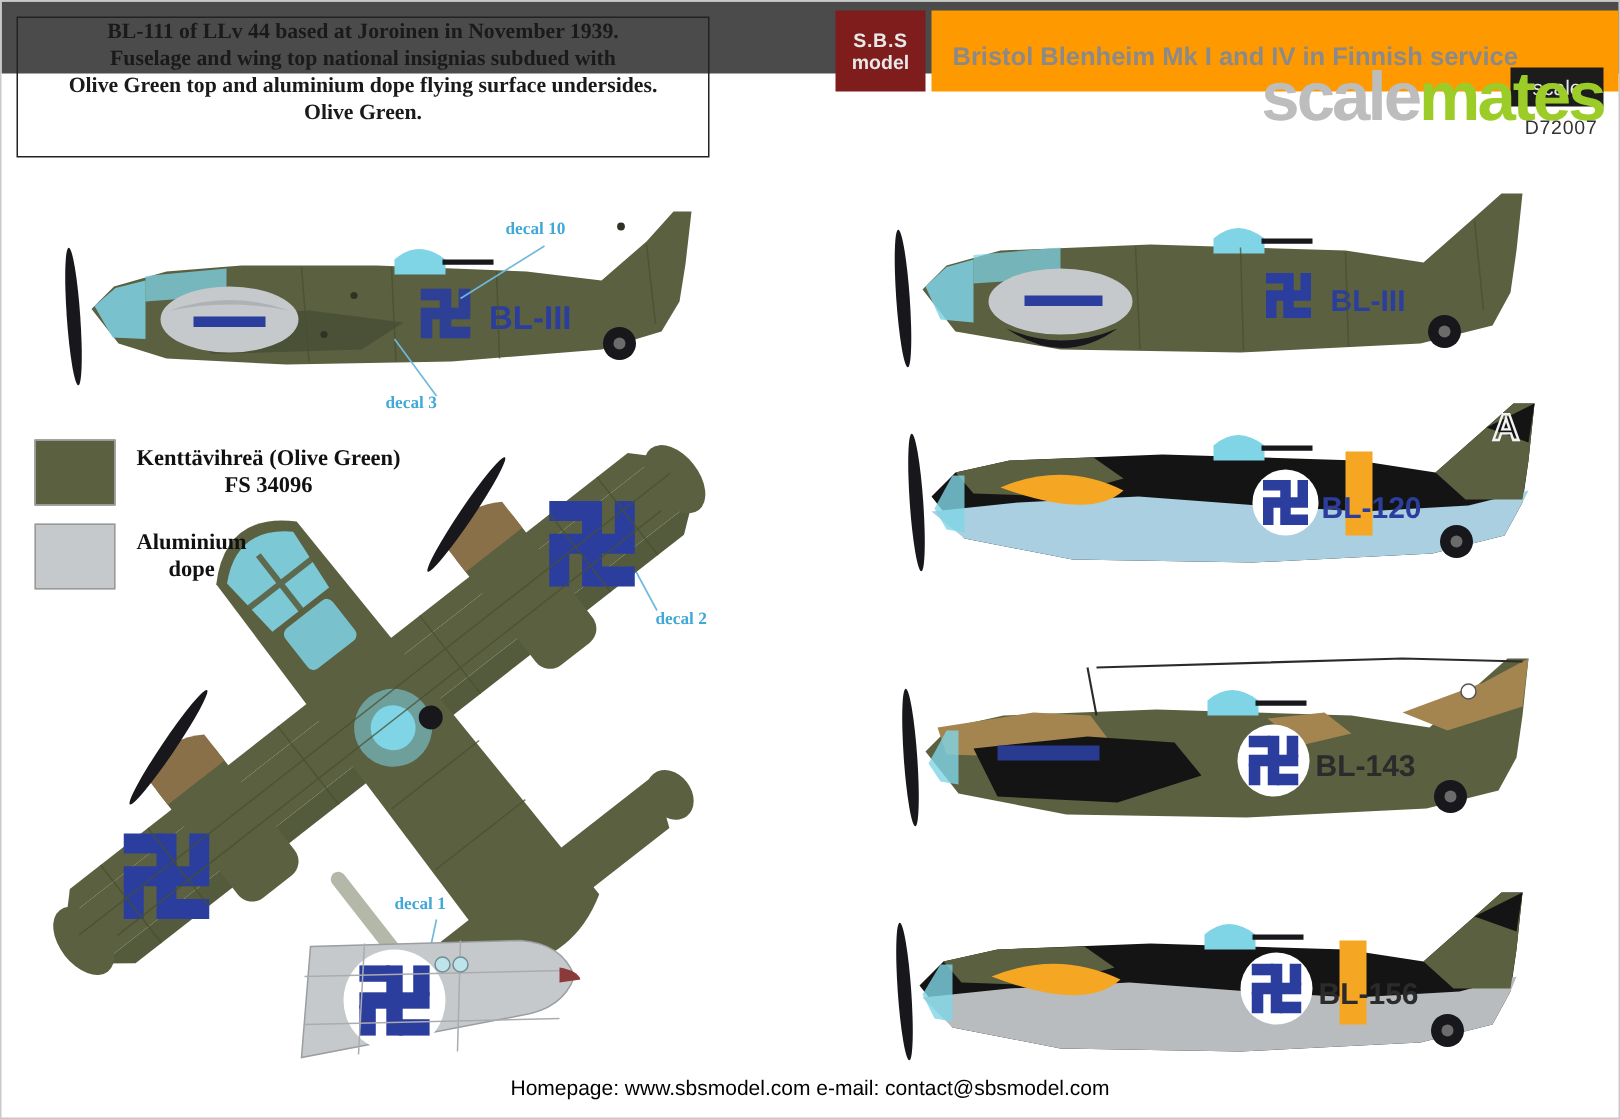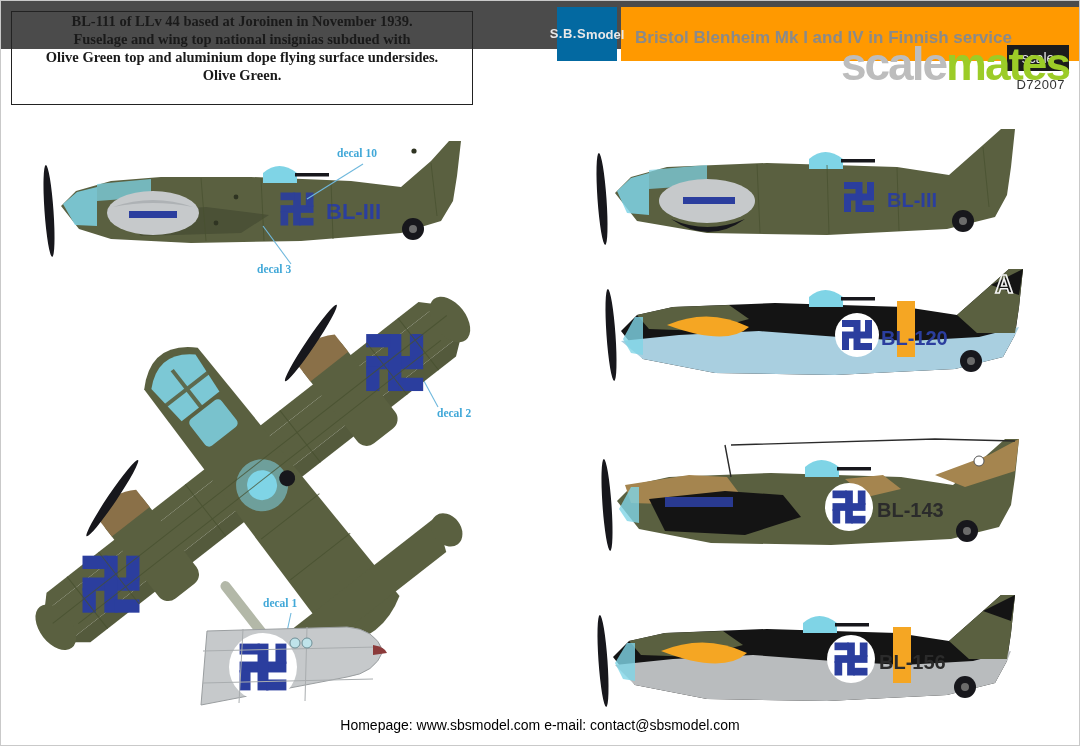--- a/index.html
+++ b/index.html
@@ -1,22 +1,22 @@
 <!DOCTYPE html>
 <html><head>
 <meta charset="utf-8">
 <style>
   html,body{margin:0;padding:0;background:#fff;}
   body{width:1080px;height:746px;font-family:"Liberation Serif",serif;overflow:hidden;}
   .page{position:relative;width:1080px;height:746px;background:#fff;border:1px solid #c9c9c9;box-sizing:border-box;overflow:hidden;}
 
   
   .sm-band{position:absolute;left:0;top:0;width:1080px;height:48px;background:#4b4b4b;z-index:40;}
-  .sbs-logo{position:absolute;left:556px;top:6px;width:60px;height:54px;background:#0369a1;z-index:45;
-            display:flex;flex-direction:row;align-items:center;justify-content:center;}
+  .sbs-logo{position:absolute;left:556px;top:6px;width:60px;height:54px;background:#7f1d1d;z-index:45;
+            display:flex;flex-direction:column;align-items:center;justify-content:center;}
   .sbs-logo .l1{color:#e8e8e8;font-family:"Liberation Sans",sans-serif;font-weight:bold;font-size:13px;letter-spacing:.5px;line-height:14px;}
   .sbs-logo .l2{color:#e8e8e8;font-family:"Liberation Sans",sans-serif;font-weight:bold;font-size:13px;line-height:15px;}
   .kit-banner{position:absolute;left:620px;top:6px;width:460px;height:54px;background:#f90;z-index:42;}
   .kit-title{position:absolute;left:634px;top:27px;width:450px;z-index:46;color:#8a8a8a;
              font-family:"Liberation Sans",sans-serif;font-weight:bold;font-size:17px;white-space:nowrap;}
   .scale-box{position:absolute;right:10px;top:44px;width:62px;height:26px;background:#1c1c1c;z-index:47;
              display:flex;align-items:center;justify-content:center;}
   .scale-box span{color:#e8e8e8;font-family:"Liberation Sans",sans-serif;font-size:14px;}
   .wm{position:absolute;right:10px;top:12px;z-index:50;font-family:"Liberation Sans",sans-serif;
       font-weight:bold;font-size:46px;letter-spacing:-2px;line-height:46px;margin-top:28px;}
@@ -68,20 +68,36 @@
 
   <div class="prodcode">D72007</div>
 
   <div class="notes">
     <p>BL-111 of LLv 44 based at Joroinen in November 1939.</p>
     <p>Fuselage and wing top national insignias subdued with</p>
     <p>Olive Green top and aluminium dope flying surface undersides.</p>
     <p>Olive Green.</p>
   </div>
 
+  <div class="legend">
+    <div class="row">
+      <div class="sw" style="background:#5a6040"></div>
+      <div class="txt">
+        <div>Kenttävihreä (Olive Green)</div>
+        <div>FS 34096</div>
+      </div>
+    </div>
+    <div class="row">
+      <div class="sw" style="background:#c6c9cb"></div>
+      <div class="txt">
+        <div>Aluminium</div>
+        <div>dope</div>
+      </div>
+    </div>
+  </div>
 
   <svg class="art" viewBox="0 0 1080 746">
     <defs>
       <g id="swastika-blue">
 
         <rect x="-30" y="-7" width="60" height="14"></rect>
         <rect x="-7" y="-30" width="14" height="60"></rect>
         <rect x="16" y="-30" width="14" height="26"></rect>
         <rect x="-30" y="4" width="14" height="26"></rect>
         <rect x="-30" y="-30" width="26" height="14"></rect>

